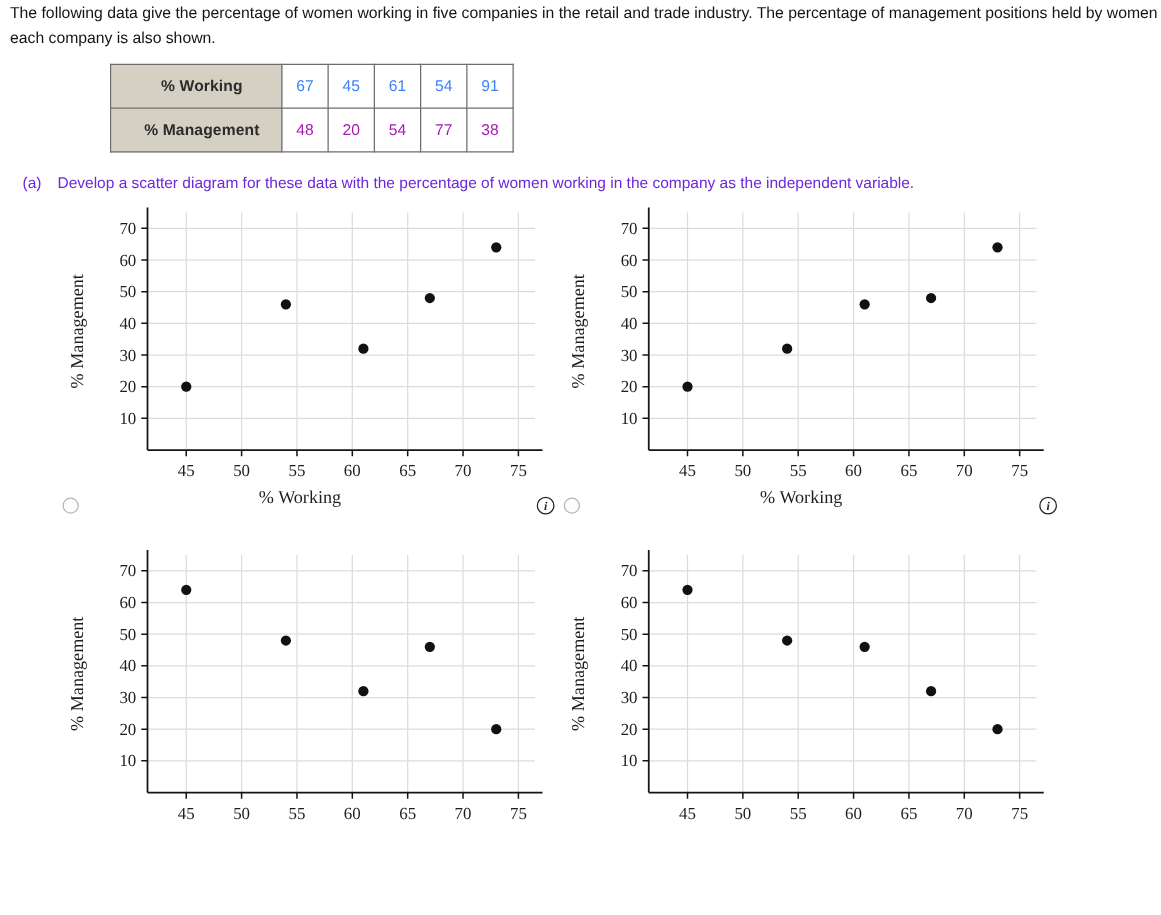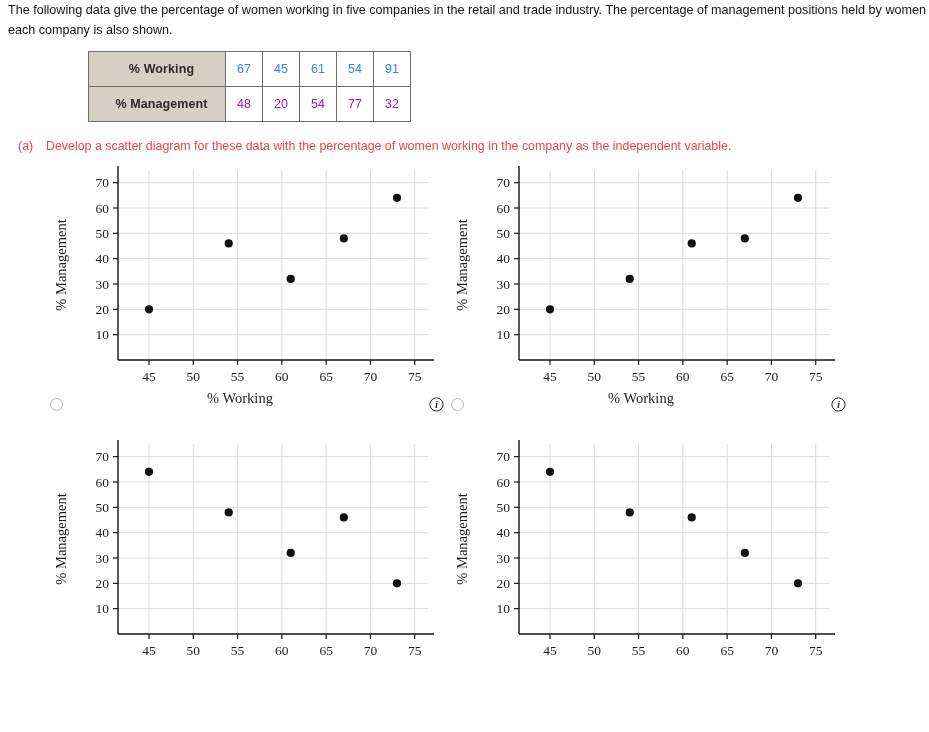--- a/index.html
+++ b/index.html
@@ -62,21 +62,21 @@
   td.val.red {
     color: #a21caf;
   }
 
   
   .part-a {
     position: absolute;
     left: 18px;
     top: 139px;
     font-size: 12.4px;
-    color: #ef4444;
+    color: #6d28d9;
     white-space: nowrap;
   }
   .part-a .part-label {
     display: inline-block;
     width: 28px;
   }
 
   
   .opt {
     position: absolute;
@@ -147,21 +147,21 @@
         <td class="val">61</td>
         <td class="val">54</td>
         <td class="val">91</td>
       </tr>
       <tr>
         <td class="row-head">% Management</td>
         <td class="val red">48</td>
         <td class="val red">20</td>
         <td class="val red">54</td>
         <td class="val red">77</td>
-        <td class="val red">32</td>
+        <td class="val red">38</td>
       </tr>
     </tbody>
   </table>
 </div>
 
 <div class="part-a">
   <span class="part-label">(a)</span><span>Develop a scatter diagram for these data with the percentage of women working in the company as the independent variable.</span>
 </div>
 
 <div class="opt opt-tl">

